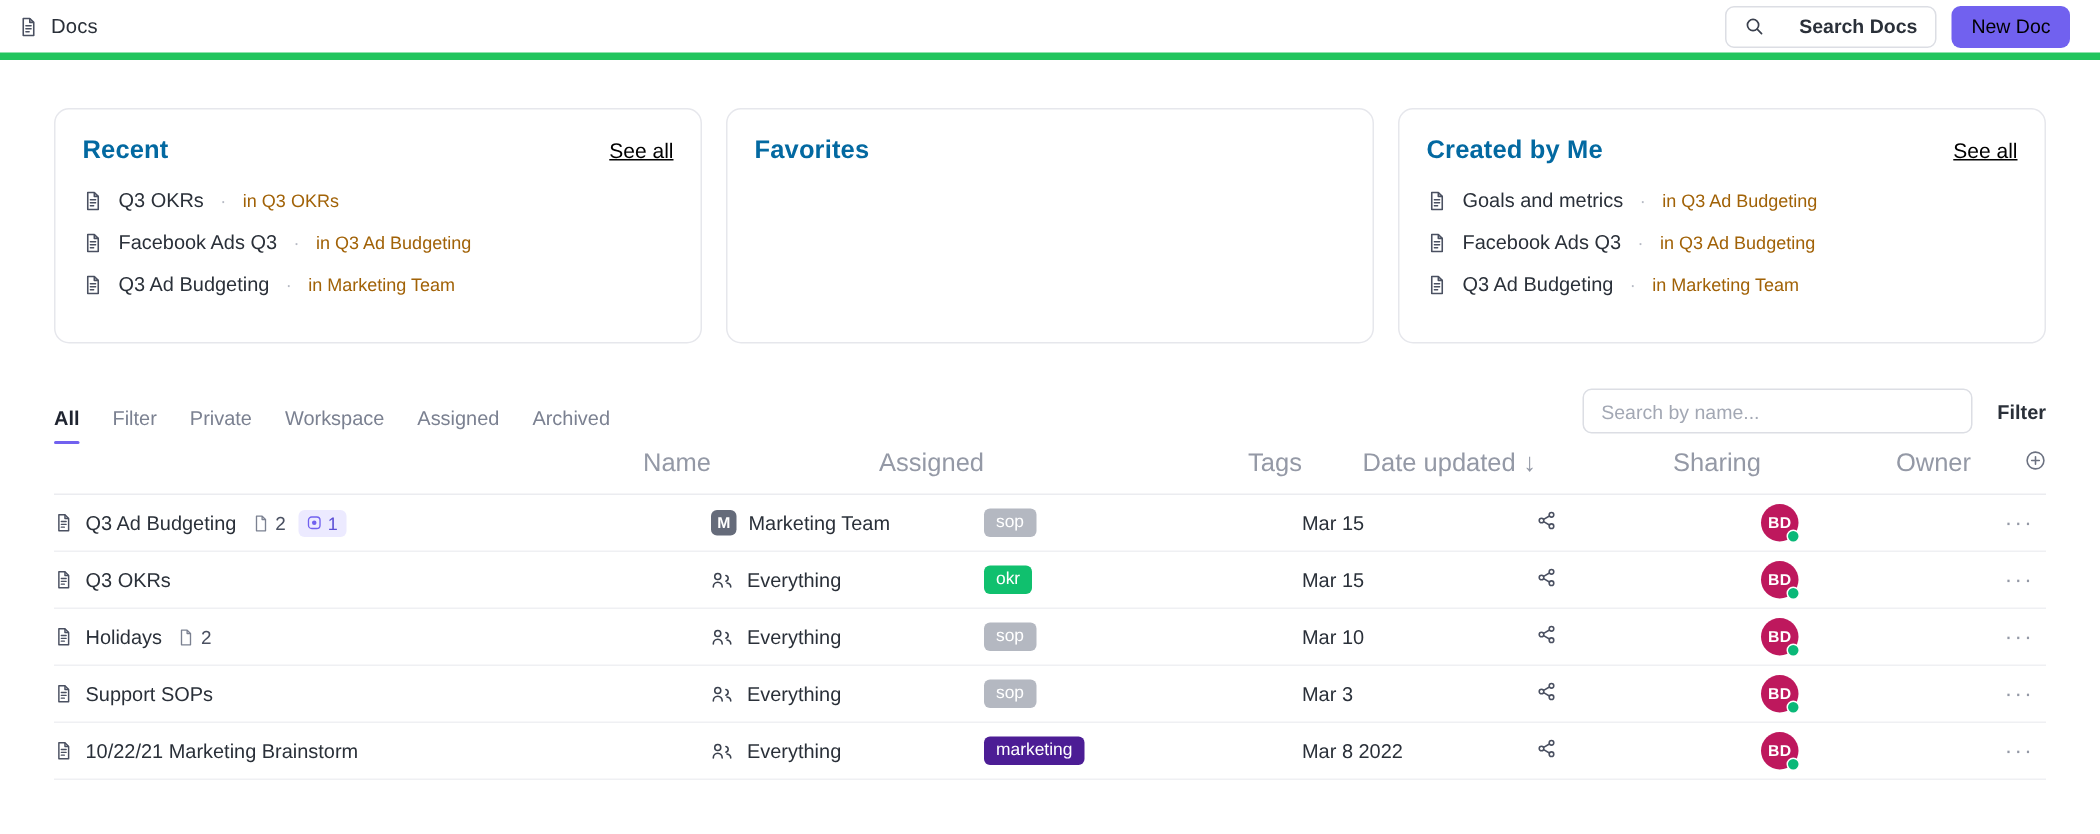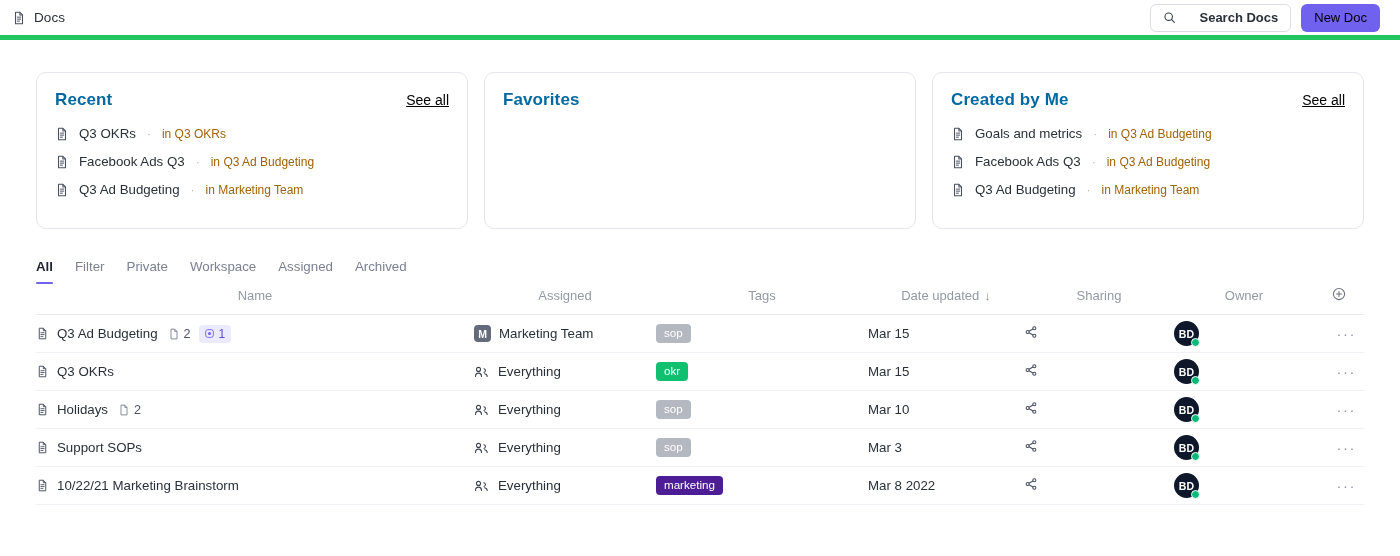--- a/index.html
+++ b/index.html
@@ -175,23 +175,23 @@
   }
 
   
   .table-wrap { padding: 0 36px; }
   table.docs-table {
     width: 100%;
     border-collapse: collapse;
     table-layout: fixed;
   }
   .docs-table thead th {
-    text-align: center;
+    text-align: right;
     font-weight: normal;
-    font-size: 13px;
+    font-size: 17px;
     color: #9499a6;
     padding: 4px 0 10px 0;
     border-bottom: 1px solid #ebecf0;
     white-space: nowrap;
   }
   .docs-table tbody td {
     padding: 0;
     height: 38px;
     border-bottom: 1px solid #eff0f3;
     font-size: 13.3px;
@@ -258,21 +258,21 @@
     line-height: 1;
     white-space: nowrap;
   }
 
   .cell-sharing { padding-left: 10px; }
 
   .avatar-wrap { position: relative; width: 25px; height: 25px; }
   .avatar {
     width: 25px; height: 25px;
     border-radius: 50%;
-    background: #0f172a;
+    background: #be185d;
     color: #fff;
     font-size: 10.5px;
     font-weight: bold;
     display: flex;
     align-items: center;
     justify-content: center;
     letter-spacing: 0.2px;
   }
   .avatar-status {
     position: absolute;
@@ -429,20 +429,24 @@
 
 <div class="tabs-row">
   <div class="tabs">
     <div class="tab active">All</div>
     <div class="tab">Filter</div>
     <div class="tab">Private</div>
     <div class="tab">Workspace</div>
     <div class="tab">Assigned</div>
     <div class="tab">Archived</div>
   </div>
+  <div class="tabs-right">
+    <input class="name-search" type="text" placeholder="Search by name..." style="">
+    <button class="filter-btn">Filter</button>
+  </div>
 </div>
 
 <div class="table-wrap">
   <table class="docs-table">
     <thead>
       <tr>
         <th class="col-name">Name</th>
         <th class="col-location">Assigned</th>
         <th class="col-tags">Tags</th>
         <th class="col-date">

